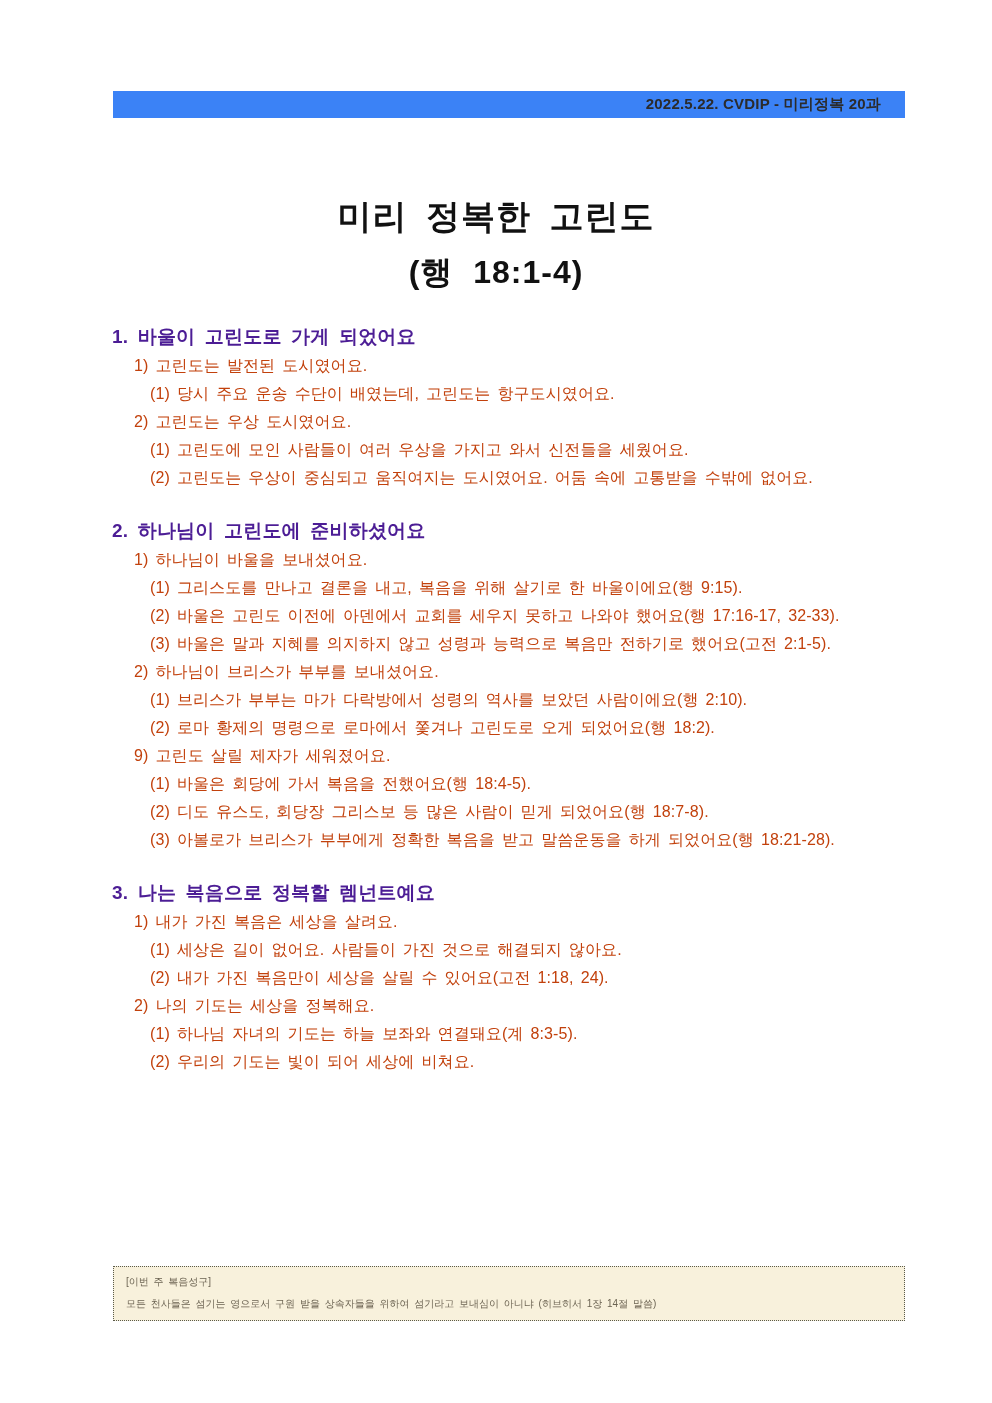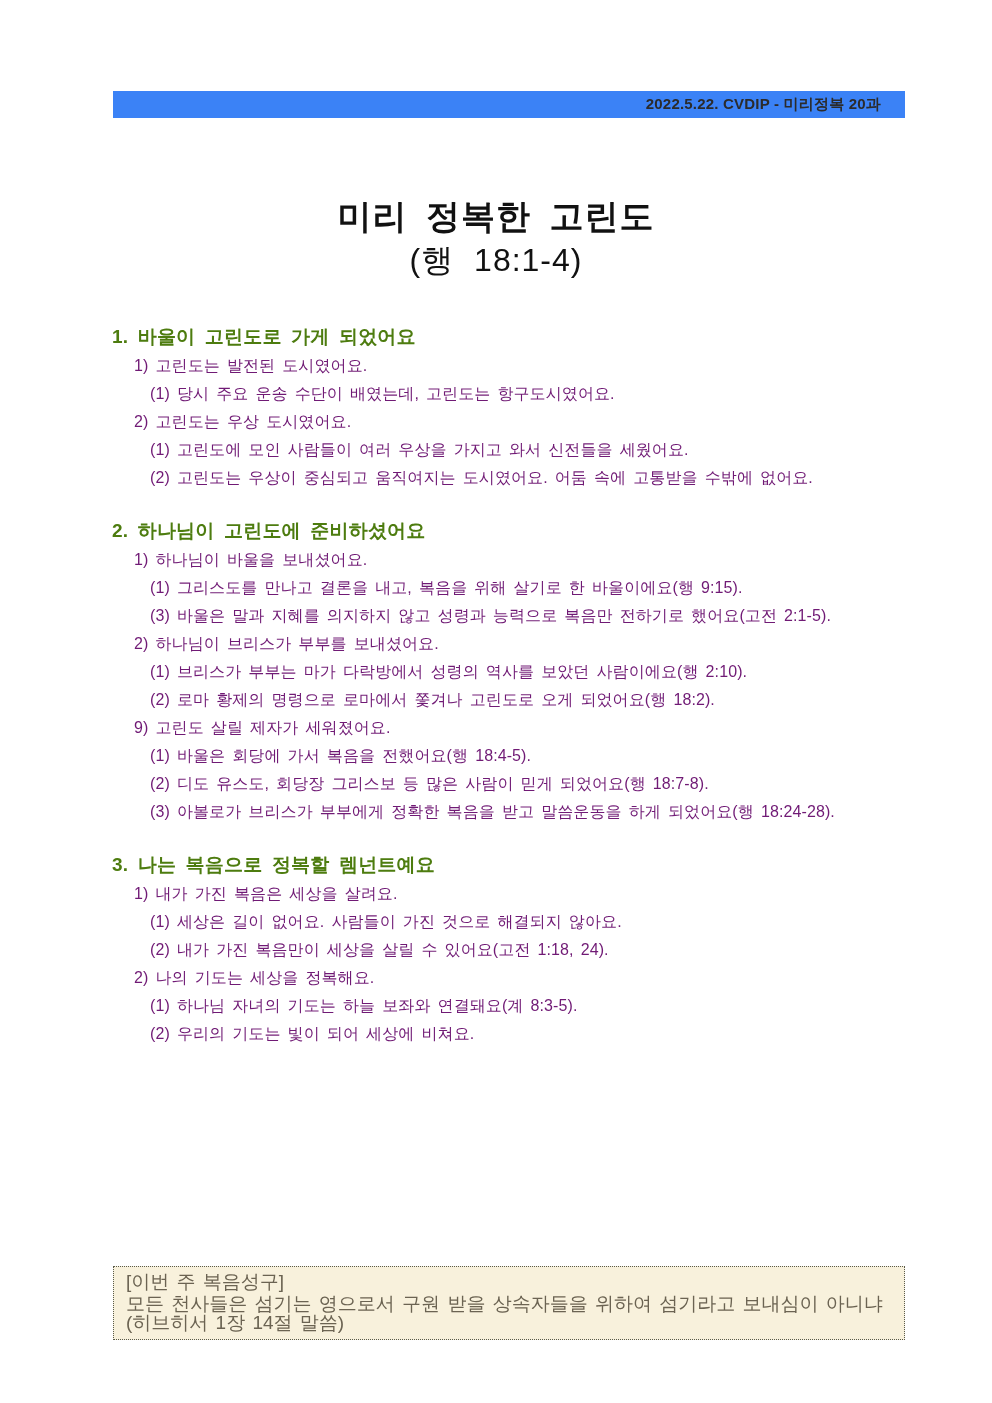--- a/index.html
+++ b/index.html
@@ -24,49 +24,49 @@
   .title-block{
     position:absolute;left:0;top:172px;width:100%;
     text-align:center;color:#111;
   }
   .title-line1{
     font-size:34px;font-weight:800;letter-spacing:1px;word-spacing:8px;
     line-height:44px;
     margin-top:22px;
   }
   .title-line2{
-    font-size:32px;font-weight:400;letter-spacing:1px;word-spacing:10px;
-    line-height:44px;
+    font-size:32px;font-weight:700;letter-spacing:1px;word-spacing:10px;
+    line-height:44px;margin-top:12px;
   }
   
   .content{
     position:absolute;left:0;top:322px;width:992px;
   }
   .section{margin:0;}
   .section + .section{margin-top:24px;}
   .section-heading{
     margin:0;padding-left:112px;
-    font-size:19px;font-weight:800;color:#4d7c0f;
+    font-size:19px;font-weight:800;color:#4c1d95;
     line-height:30px;word-spacing:4px;letter-spacing:0.2px;
   }
   .item{
-    font-size:16px;line-height:28px;color:#701a75;
+    font-size:16px;line-height:28px;color:#c2410c;
     word-spacing:2.5px;letter-spacing:0.1px;
   }
   .item.lv1{padding-left:134px;}
   .item.lv2{padding-left:150px;}
   
   .verse-box{
     position:absolute;left:113px;top:1266px;width:792px;
     box-sizing:border-box;
     background:#f8f1dc;
     border:1px dotted #5a5a4a;
     padding:5px 12px 7px 12px;
     color:#6b6352;
-    font-size:19px;line-height:19px;
+    font-size:10px;line-height:19px;
     word-spacing:2px;
   }
   .verse-label{display:block;}
   .verse-text{display:block;margin-top:3px;}
 </style>
 </head>
 <body>
 
 <div class="page">
 
@@ -87,28 +87,29 @@
       <div class="item lv2">(1) 당시 주요 운송 수단이 배였는데, 고린도는 항구도시였어요.</div>
       <div class="item lv1">2) 고린도는 우상 도시였어요.</div>
       <div class="item lv2">(1) 고린도에 모인 사람들이 여러 우상을 가지고 와서 신전들을 세웠어요.</div>
       <div class="item lv2">(2) 고린도는 우상이 중심되고 움직여지는 도시였어요. 어둠 속에 고통받을 수밖에 없어요.</div>
     </div>
 
     <div class="section">
       <h2 class="section-heading">2. 하나님이 고린도에 준비하셨어요</h2>
       <div class="item lv1">1) 하나님이 바울을 보내셨어요.</div>
       <div class="item lv2">(1) 그리스도를 만나고 결론을 내고, 복음을 위해 살기로 한 바울이에요(행 9:15).</div>
+      <div class="item lv2">(2) 바울은 고린도 이전에 아덴에서 교회를 세우지 못하고 나와야 했어요(행 17:16-17, 32-33).</div>
       <div class="item lv2">(3) 바울은 말과 지혜를 의지하지 않고 성령과 능력으로 복음만 전하기로 했어요(고전 2:1-5).</div>
       <div class="item lv1">2) 하나님이 브리스가 부부를 보내셨어요.</div>
       <div class="item lv2">(1) 브리스가 부부는 마가 다락방에서 성령의 역사를 보았던 사람이에요(행 2:10).</div>
       <div class="item lv2">(2) 로마 황제의 명령으로 로마에서 쫓겨나 고린도로 오게 되었어요(행 18:2).</div>
       <div class="item lv1">9) 고린도 살릴 제자가 세워졌어요.</div>
       <div class="item lv2">(1) 바울은 회당에 가서 복음을 전했어요(행 18:4-5).</div>
       <div class="item lv2">(2) 디도 유스도, 회당장 그리스보 등 많은 사람이 믿게 되었어요(행 18:7-8).</div>
-      <div class="item lv2">(3) 아볼로가 브리스가 부부에게 정확한 복음을 받고 말씀운동을 하게 되었어요(행 18:24-28).</div>
+      <div class="item lv2">(3) 아볼로가 브리스가 부부에게 정확한 복음을 받고 말씀운동을 하게 되었어요(행 18:21-28).</div>
     </div>
 
     <div class="section">
       <h2 class="section-heading">3. 나는 복음으로 정복할 렘넌트예요</h2>
       <div class="item lv1">1) 내가 가진 복음은 세상을 살려요.</div>
       <div class="item lv2">(1) 세상은 길이 없어요. 사람들이 가진 것으로 해결되지 않아요.</div>
       <div class="item lv2">(2) 내가 가진 복음만이 세상을 살릴 수 있어요(고전 1:18, 24).</div>
       <div class="item lv1">2) 나의 기도는 세상을 정복해요.</div>
       <div class="item lv2">(1) 하나님 자녀의 기도는 하늘 보좌와 연결돼요(계 8:3-5).</div>
       <div class="item lv2">(2) 우리의 기도는 빛이 되어 세상에 비쳐요.</div>

